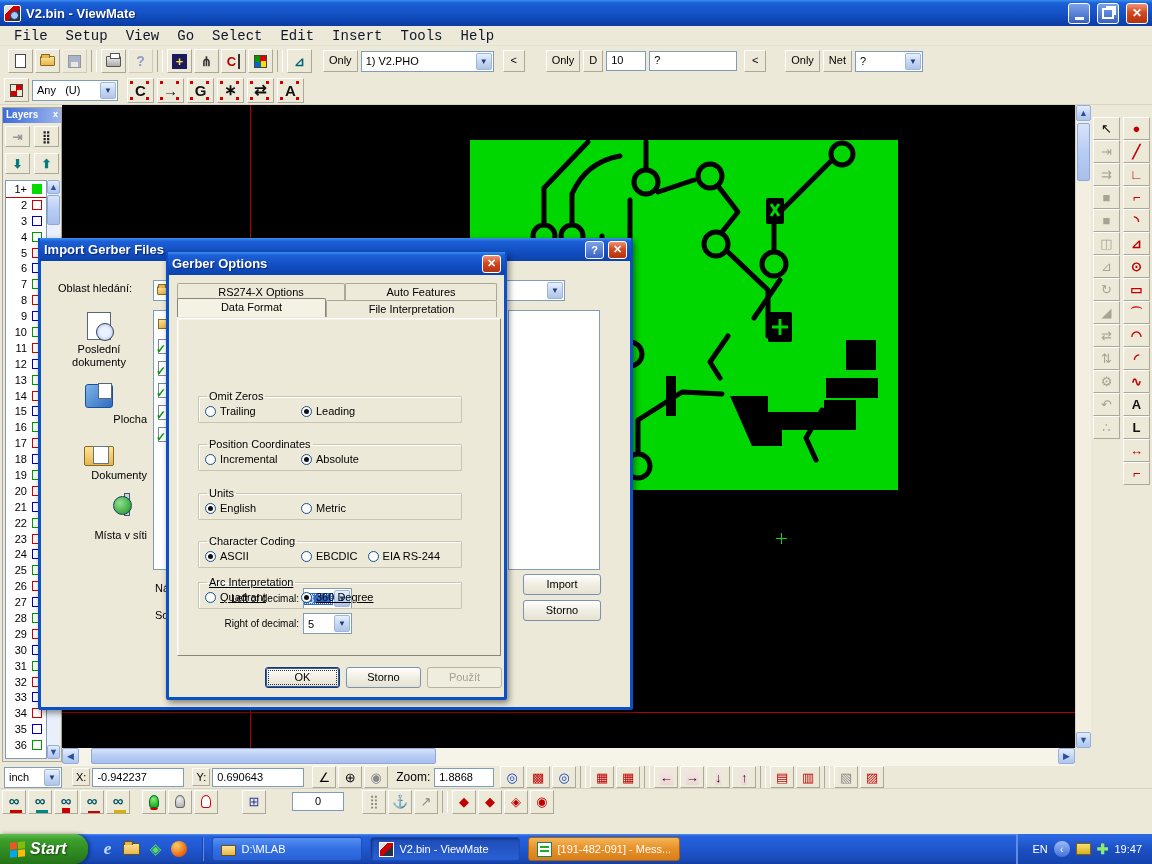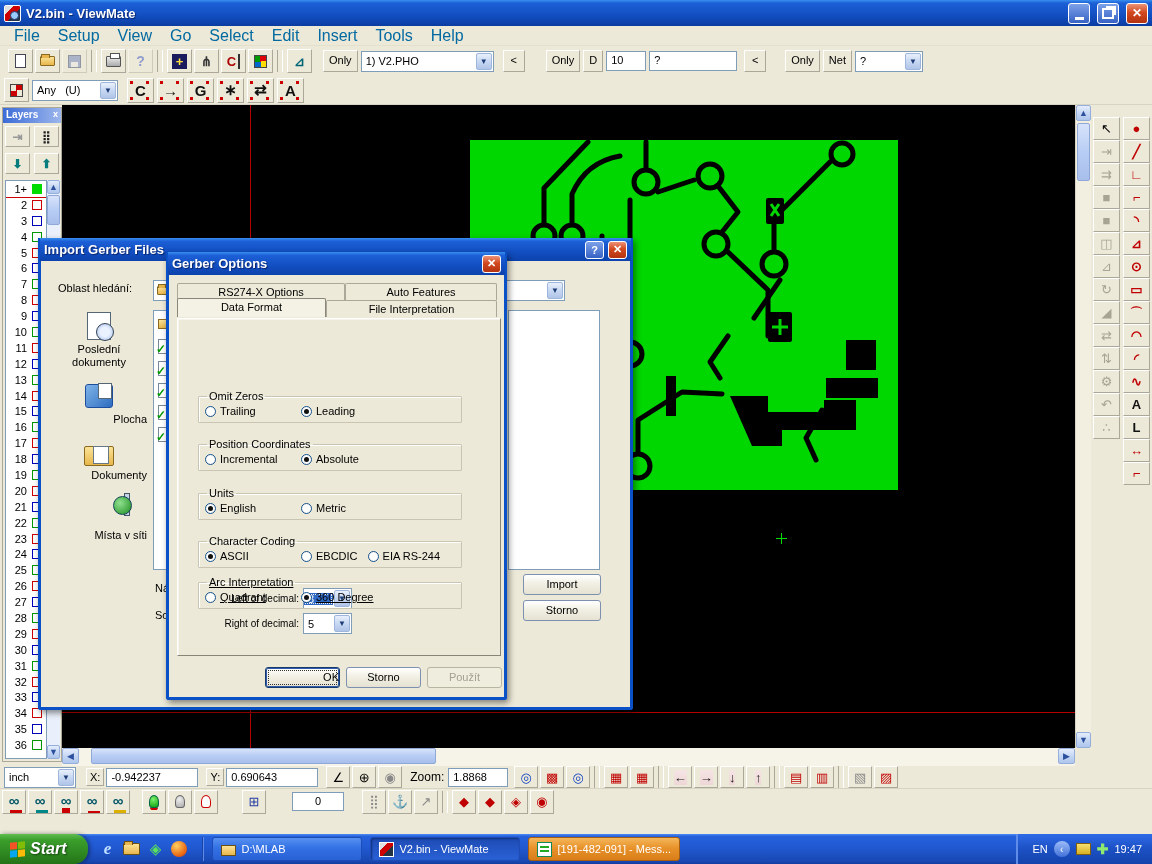--- a/index.html
+++ b/index.html
@@ -14,21 +14,21 @@
   .app-ico { width:17px; height:17px; background:linear-gradient(135deg,#e0e0e0 0 30%,#c00 30% 60%,#234 60%); border:1px solid #fff; border-radius:2px; position:relative; }
   .app-ico::after{ content:""; position:absolute; right:1px; bottom:1px; width:7px; height:7px; border-radius:50%; background:#9cf; border:1px solid #236; }
   .winbtn { width:22px; height:21px; border-radius:3px; border:1px solid #fff; margin-left:2px;
     background:linear-gradient(180deg,#7DA1E8,#3662C4); position:relative; cursor:pointer; }
   .winbtn.close { background:linear-gradient(180deg,#ED9377,#D2491F 45%,#B33310); }
   .winbtn .g { position:absolute; inset:0; display:flex; align-items:center; justify-content:center; color:#fff; font-size:12px; font-weight:bold; }
   .winbtn.min .g::after { content:""; width:9px; height:3px; background:#fff; margin-top:10px; }
   .winbtn.rest .g::after { content:""; width:8px; height:7px; border:2px solid #fff; box-shadow:3px -3px 0 -1px #fff; }
 
   .menubar { position:absolute; left:0; top:26px; width:1152px; height:20px; background:#ECE9D8; display:flex; align-items:center; padding-left:6px; gap:2px; border-bottom:1px solid #E3E0CE; }
-  .mitem { font-size:16px; color:#0369a1; padding:2px 8px; }
+  .mitem { font-size:14px; color:#0f172a; padding:2px 8px;font-family:Liberation Mono, monospace; }
 
   .toolbar1 { position:absolute; left:0; top:46px; width:1152px; height:30px; display:flex; align-items:center; padding-left:8px; gap:3px; }
   .toolbar2 { position:absolute; left:0; top:76px; width:1152px; height:29px; display:flex; align-items:center; padding-left:4px; gap:3px; border-bottom:1px solid #D8D4C4; }
   .tsep { width:6px; height:22px; border-left:1px solid #ACA899; border-right:1px solid #fff; margin:0 2px; }
   .tbtn { width:25px; height:24px; background:#ECE9D8; border:1px solid; border-color:#fff #ACA899 #ACA899 #fff; display:flex; align-items:center; justify-content:center; position:relative; cursor:pointer; }
   .tbtn.dis { opacity:.45; }
   .flatlbl { height:22px; background:#ECE9D8; border:1px solid; border-color:#fff #ACA899 #ACA899 #fff; font-size:11px; padding:3px 5px; }
   .sunken { background:#fff; border:1px solid #7F9DB9; font-size:11px; padding:2px 4px; height:20px; }
   .combo { background:#fff; border:1px solid #7F9DB9; height:21px; display:flex; align-items:center; font-size:11px; }
   .combo .val { flex:1; padding:0 4px; white-space:nowrap; overflow:hidden; }
@@ -143,21 +143,21 @@
   .decrow .dlab { width:134px; text-align:right; font-size:10px; padding-right:4px; }
   .deccombo { width:49px; }
   .deccombo .val.hl { background:#316AC5; color:#fff; outline:1px dotted #EEE; outline-offset:-2px; }
   .grp { position:absolute; left:29px; width:264px; border:1px solid #C9C5B2; border-radius:1px; box-shadow:1px 1px 0 #fff inset; padding:3px 6px 5px; }
   .grp legend { font-size:11px; padding:0 2px; margin-left:2px; }
   .opts { display:flex; align-items:center; }
   .radio { display:flex; align-items:center; gap:4px; font-size:11px; cursor:pointer; }
   .rdot { width:11px; height:11px; border-radius:50%; background:radial-gradient(#fff 55%,#DDD); border:1px solid #18548E; position:relative; }
   .rdot.on::after { content:""; position:absolute; left:2px; top:2px; width:5px; height:5px; border-radius:50%; background:#111; }
   .optbtns .xpbtn { width:75px; }
-  .xpbtn.default { border:1px solid #173A6E; box-shadow:0 0 0 1px #2F5BA8 inset;text-align:right; }
+  .xpbtn.default { border:1px solid #173A6E; box-shadow:0 0 0 1px #2F5BA8 inset; }
   .xpbtn.default::after { content:""; position:absolute; inset:2px; border:1px dotted #333; }
   .xpbtn.dis { color:#A4A091; border-color:#B8B4A2; background:#EFEDDE; cursor:default; }
 
   
   .status1 { position:absolute; left:0; top:766px; width:1152px; height:22px; display:flex; align-items:center; gap:2px; padding-left:4px; }
   .status2 { position:absolute; left:0; top:788px; width:1152px; height:26px; display:flex; align-items:center; gap:2px; padding-left:2px; border-top:1px solid #D8D4C4; }
   .slab { font-size:11px; padding:2px 3px; background:#ECE9D8; border:1px solid; border-color:#fff #ACA899 #ACA899 #fff; }
   .sfield { background:#fff; border:1px solid #7F9DB9; font-size:11px; padding:2px 4px; height:19px; }
   .zoomlab { font-size:12px; padding:0 2px 0 6px; }
   .sbtn2 { width:24px; height:22px; background:#ECE9D8; border:1px solid; border-color:#fff #ACA899 #ACA899 #fff; display:flex; align-items:center; justify-content:center; font-size:13px; cursor:pointer; }
@@ -794,21 +794,21 @@
    </fieldset>
       </div>
     <div class="optbtns">
       <button class="xpbtn default" style="left:96px; top:415px;">OK</button>
       <button class="xpbtn" style="left:177px; top:415px;">Storno</button>
       <button class="xpbtn dis" style="left:258px; top:415px;">Použít</button>
     </div>
   </div>
 
   <div class="status1">
-    <span class="combo" style="width:72px;">
+    <span class="combo" style="width:58px;">
       <span class="val">inch</span>
       <span class="drop">▼</span>
     </span>
     <span class="slab" style="margin-left:8px;">X:</span>
     <span class="sfield" style="width:92px;">-0.942237</span>
     <span class="slab" style="margin-left:6px;">Y:</span>
     <span class="sfield" style="width:92px;">0.690643</span>
     <span id="st1pre" style="display:flex;gap:2px;margin-left:6px;">
    <button class="sbtn2">
      <span class="">∠</span>

